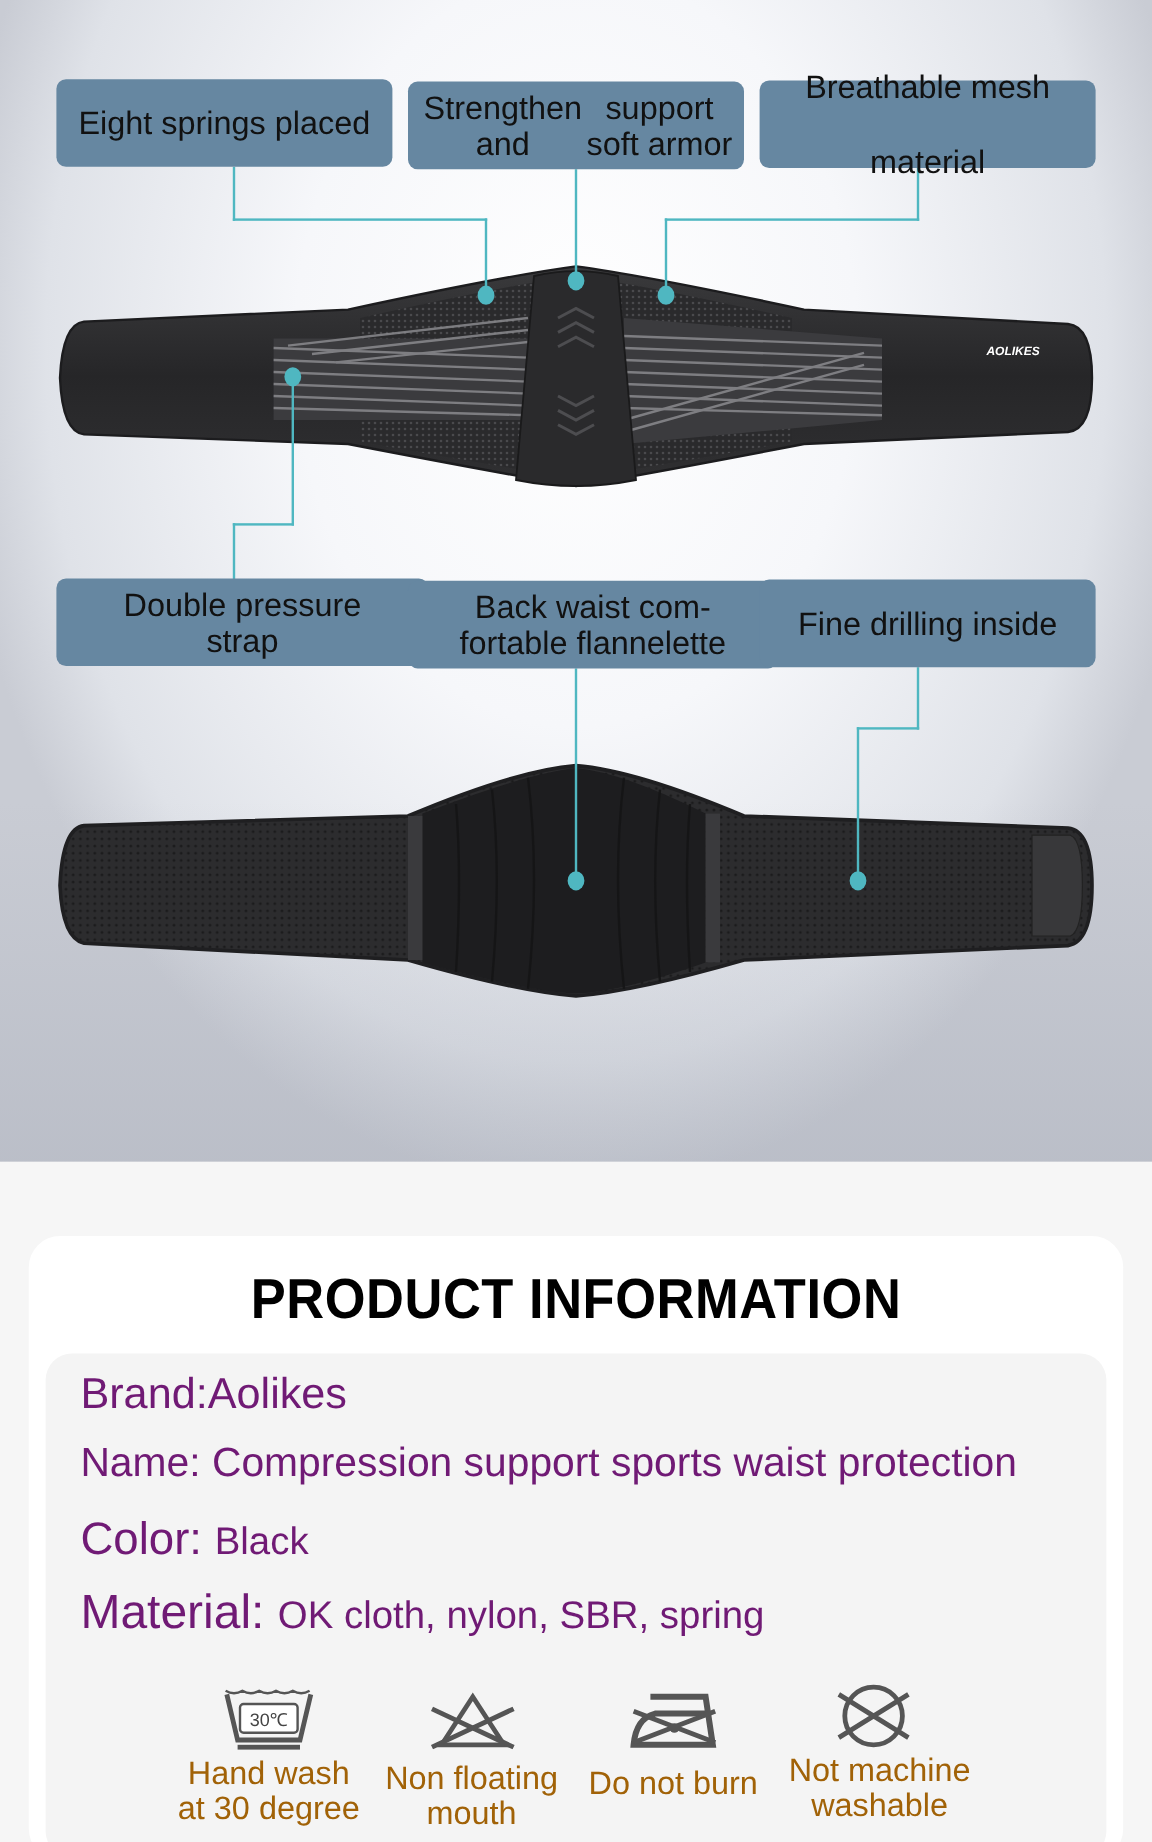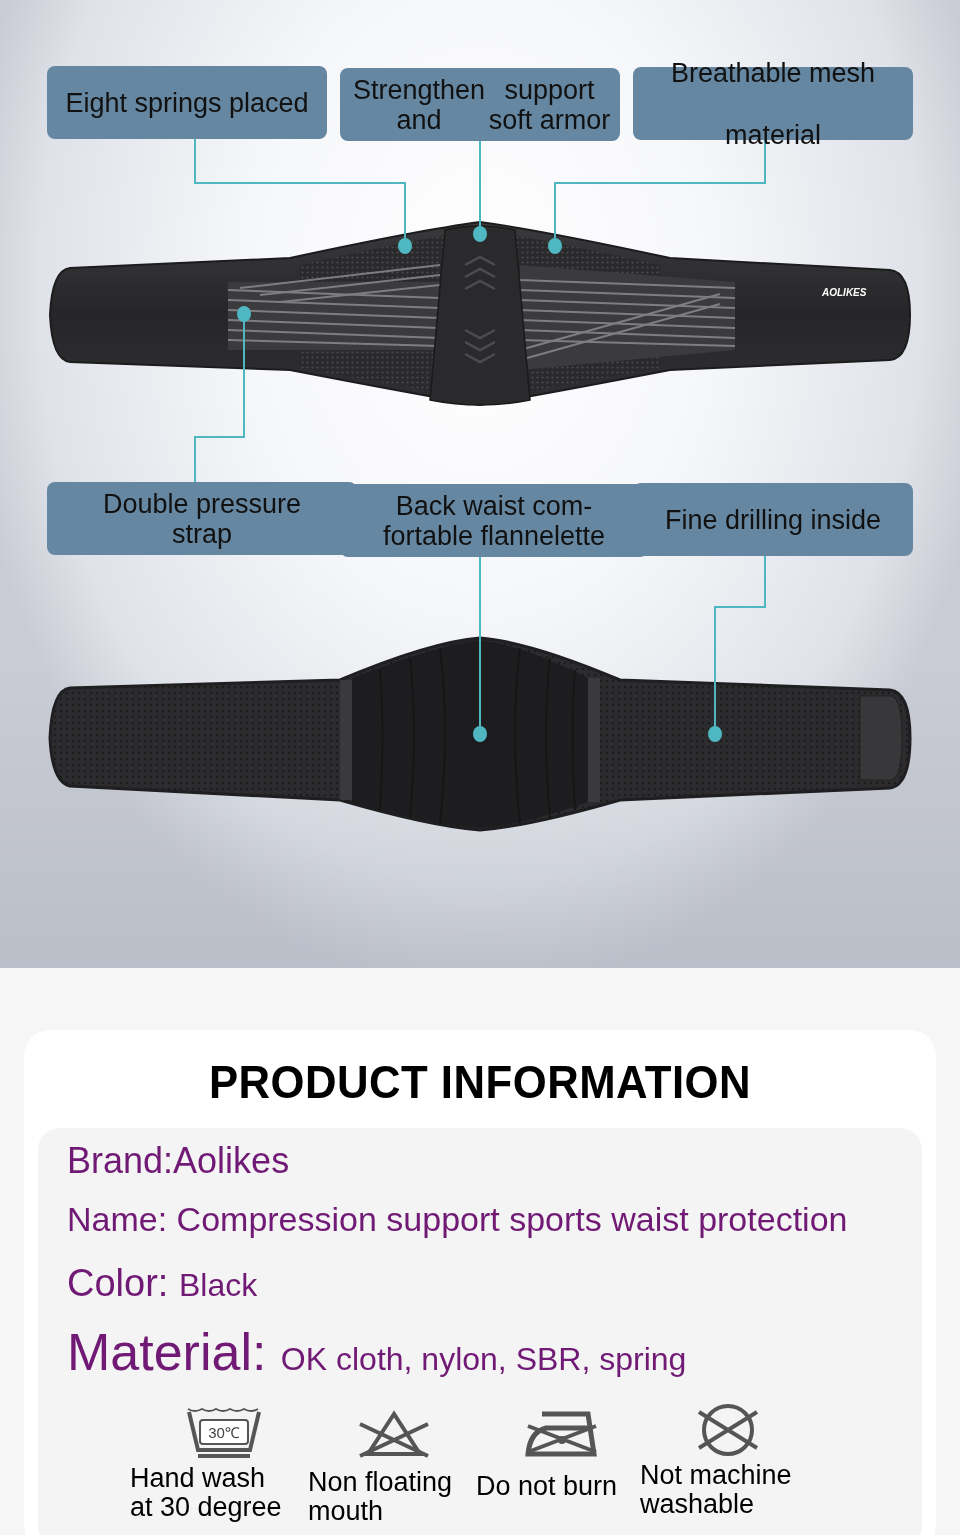--- a/index.html
+++ b/index.html
@@ -38,21 +38,21 @@
     transform: scaleX(0.93);
   }
   .info-panel {
     position: absolute; left: 38px; top: 1128px; width: 884px; height: 420px;
     background: #f4f4f4; border-radius: 22px;
   }
   .spec { position: absolute; left: 67px; color: #701a75; white-space: nowrap; }
   .spec .k { font-size: 36px; }
   .spec .v { font-size: 32px; }
 
-  .care { position: absolute; text-align: left; font-size: 27px; line-height: 29px; color: #000000; }
+  .care { position: absolute; text-align: center; font-size: 27px; line-height: 29px; color: #a16207; }
   .care-icon { position: absolute; }
 </style>
 </head>
 <body>
 
 <div class="hero"></div>
 
 <div class="callout" style="left:47px;top:66px;width:280px;height:73px;">
   <span>Eight springs placed</span>
 </div>
@@ -179,21 +179,21 @@
 <div class="spec" style="top:1140px;">
   <span class="k">Brand:</span><span class="k">Aolikes</span>
 </div>
 <div class="spec" style="top:1200px;">
   <span class="v" style="font-size:34px;">Name: </span><span class="v" style="font-size:34px;">Compression support sports waist protection</span>
 </div>
 <div class="spec" style="top:1262px;">
   <span class="k" style="font-size:38px;">Color: </span><span class="v">Black</span>
 </div>
 <div class="spec" style="top:1322px;">
-  <span class="k" style="font-size:52px;">Material: </span><span class="v">OK cloth, nylon, SBR, spring</span>
+  <span class="k" style="font-size:40px;">Material: </span><span class="v">OK cloth, nylon, SBR, spring</span>
 </div>
 
 <svg class="care-icon" style="left:186px;top:1406px;" width="76" height="54" viewBox="0 0 76 54">
   <path d="M2 3 Q9 7 16 3 Q23 7 30 3 Q37 7 44 3 Q51 7 58 3 Q65 7 72 3" stroke="#555" stroke-width="2" fill="none"></path>
   <path d="M3 6 L12 44 L64 44 L73 6" stroke="#555" stroke-width="4" fill="none"></path>
   <rect x="14" y="14" width="48" height="24" rx="3" fill="#fff" stroke="#555" stroke-width="2"></rect>
   <text x="38" y="32" text-anchor="middle" font-family="Liberation Sans, sans-serif" font-size="15" fill="#444">30℃</text>
   <rect x="12" y="48" width="52" height="4" fill="#555"></rect>
 </svg>
 <svg class="care-icon" style="left:358px;top:1410px;" width="72" height="48" viewBox="0 0 72 48">

